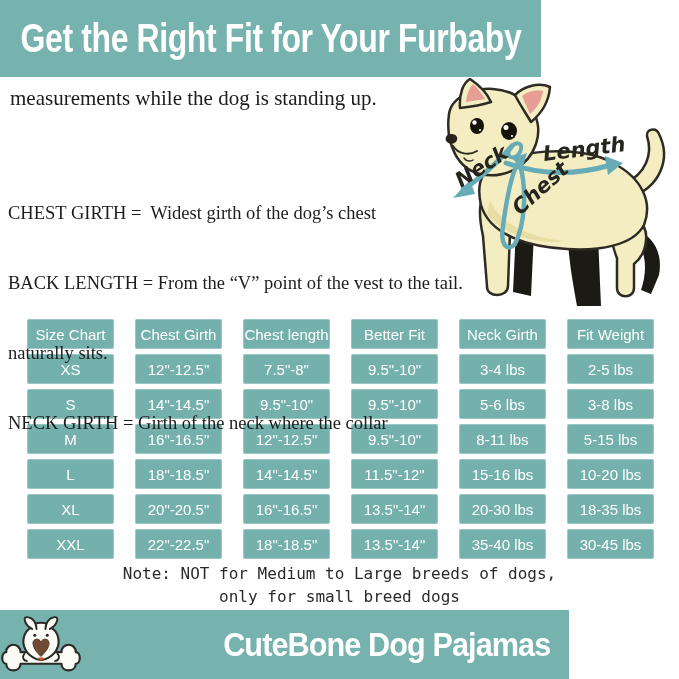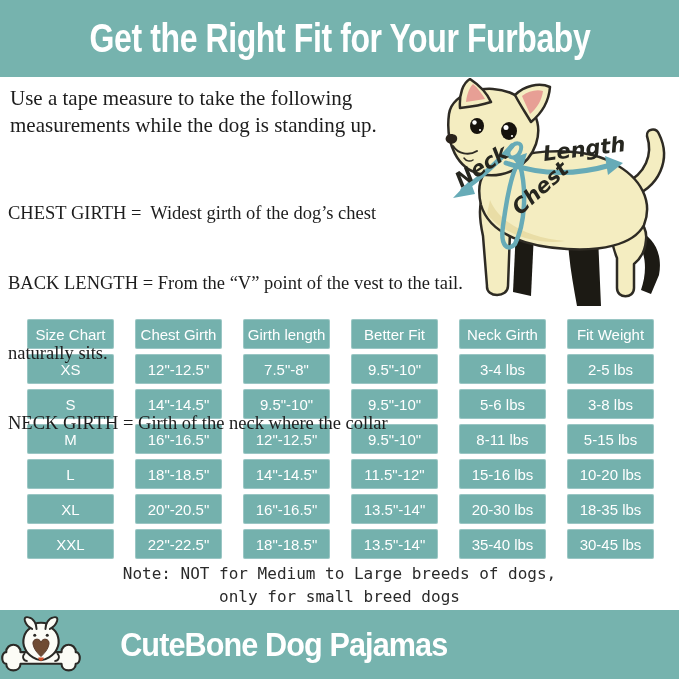--- a/index.html
+++ b/index.html
@@ -1,19 +1,19 @@
 <!DOCTYPE html>
 <html><head>
 <meta charset="utf-8">
 <style>
   html,body{margin:0;padding:0;background:#ffffff;}
   .page{position:relative;width:679px;height:679px;background:#ffffff;overflow:hidden;
         font-family:"Liberation Sans",sans-serif;}
   
-  .header-band{position:absolute;top:0;left:0;width:679px;height:77px;background:#76b3ae;
+  .header-band{position:absolute;top:0;left:0;width:541px;height:77px;background:#76b3ae;
                display:flex;align-items:center;justify-content:center;}
   .page-title{color:#ffffff;font-weight:700;font-size:40px;letter-spacing:-0.5px;
               transform:scaleX(0.80);white-space:nowrap;
               font-family:"Liberation Sans",sans-serif;}
   
   .intro{position:absolute;left:10px;top:85px;font-family:"Liberation Serif",serif;
          font-size:21px;line-height:27px;color:#1d1d1d;}
   .defs{position:absolute;left:8px;top:156px;z-index:2;font-family:"Liberation Serif",serif;
         font-size:18.5px;line-height:26px;color:#1d1d1d;}
   .defs .line{white-space:pre;margin-top:44px;}
@@ -24,36 +24,35 @@
   
   .size-table{position:absolute;left:27px;top:319px;display:grid;
               grid-template-columns:repeat(6,87px);column-gap:21px;row-gap:5px;}
   .cell{height:30px;background:#74b1ad;color:#ffffff;font-size:15px;
         display:flex;align-items:center;justify-content:center;border-radius:2px;
         box-shadow:inset 0 0 0 1px rgba(255,255,255,0.28);white-space:nowrap;}
   
   .note{position:absolute;left:0;top:562px;width:679px;text-align:center;
         font-family:"DejaVu Sans Mono",monospace;font-size:16px;line-height:23px;color:#2a2a2a;}
   
-  .footer-band{position:absolute;left:0;bottom:0;width:679px;height:69px;background:#76b3ae;
-               display:flex;align-items:center;justify-content:flex-start;gap:20px;}
+  .footer-band{position:absolute;left:0;bottom:0;width:569px;height:69px;background:#76b3ae;
+               display:flex;align-items:center;justify-content:space-between;gap:0;}
   .brand-name{color:#ffffff;font-weight:700;font-size:34px;letter-spacing:-1px;
               transform:scaleX(0.9);white-space:nowrap;}
 </style>
 </head>
 <body>
 
 <div class="page">
 
   <div class="header-band">
     <div class="page-title">Get the Right Fit for Your Furbaby</div>
   </div>
 
   <div class="intro">
-    <div>Use a tape measure to take the following</div>
     <div>measurements while the dog is standing up.</div>
   </div>
 
   <div class="defs">
     <div class="line">CHEST GIRTH =  Widest girth of the dog’s chest</div>
     <div class="line">BACK LENGTH = From the “V” point of the vest to the tail.</div>
     <div class="line">naturally sits.</div>
     <div class="line">NECK GIRTH = Girth of the neck where the collar</div>
   </div>
 
@@ -99,21 +98,21 @@
 
       <text class="hand" x="41" y="110" transform="rotate(-33 41 110)">Neck</text>
       <text class="hand" x="124" y="83" transform="rotate(-7 124 83)">Length</text>
       <text class="hand" x="100" y="138" transform="rotate(-42 100 138)">Chest</text>
     </svg>
   </div>
 
   <div class="size-table">
       <div class="cell">Size Chart</div>
       <div class="cell">Chest Girth</div>
-      <div class="cell">Girth length</div>
+      <div class="cell">Chest length</div>
       <div class="cell">Better Fit</div>
       <div class="cell">Neck Girth</div>
       <div class="cell">Fit Weight</div>
       <div class="cell">XS</div>
       <div class="cell">12"-12.5"</div>
       <div class="cell">7.5"-8"</div>
       <div class="cell">9.5"-10"</div>
       <div class="cell">3-4 lbs</div>
       <div class="cell">2-5 lbs</div>
       <div class="cell">S</div>

